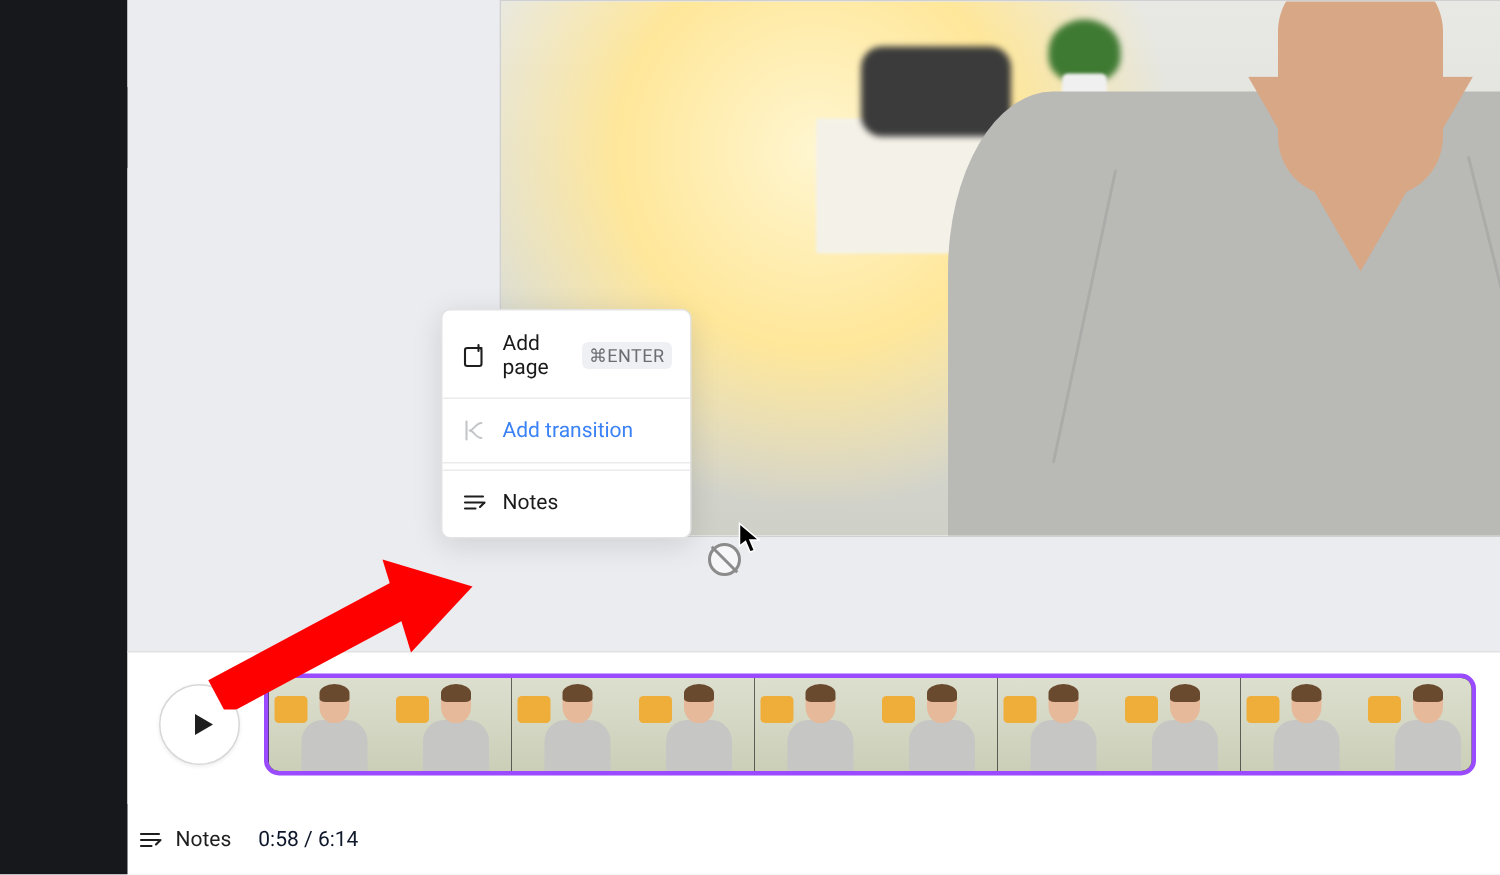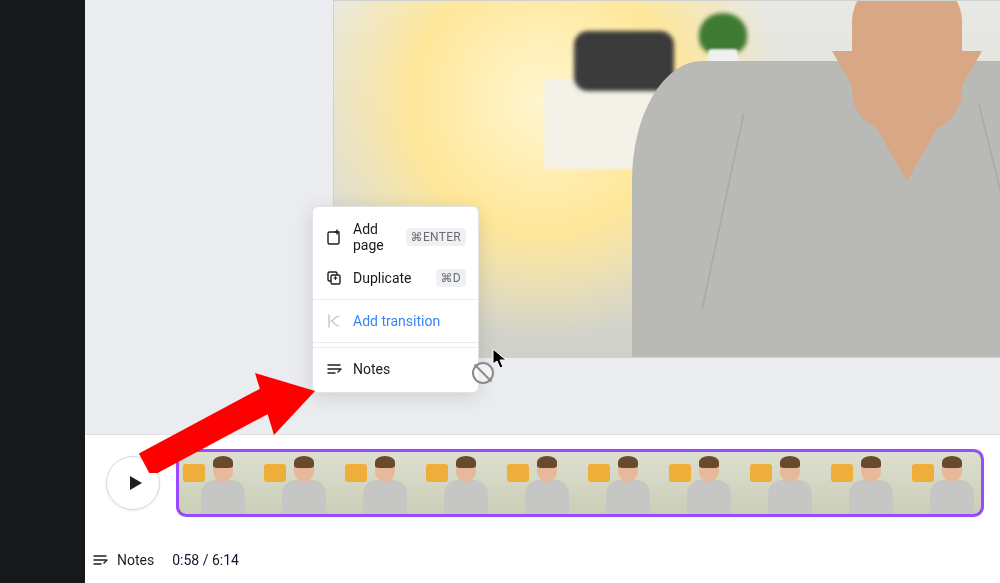--- a/index.html
+++ b/index.html
@@ -114,21 +114,21 @@
     }
     .p-seam1, .p-seam2 {
       position: absolute;
       background: rgba(0,0,0,0.07);
       border-radius: 2px;
     }
     .p-seam1 { left: 120px; top: 170px; width: 2px; height: 200px; transform: rotate(12deg);}
     .p-seam2 { left: 400px; top: 160px; width: 2px; height: 200px; transform: rotate(-14deg);}
     .context-menu {
       position: absolute;
-      left: 312px; top: 206px;
+      left: 294px; top: 206px;
       width: 167px;
       background: #fff;
       border: 1px solid #e3e3e3;
       border-radius: 6px;
       box-shadow: 0 4px 20px rgba(0,0,0,0.12);
       padding: 6px 0;
       z-index: 20;
     }
     .menu-item {
       display: flex;
@@ -281,31 +281,20 @@
 <div class="context-menu">
   <div class="menu-item">
     <span class="mi-icon">
       <svg viewBox="0 0 18 18">
           <rect x="3" y="4" width="11" height="12" rx="1.5" fill="none" stroke="#1e1e1e" stroke-width="1.4"></rect>
           <path d="M12 2v4M10 4h4" stroke="#1e1e1e" stroke-width="1.4" stroke-linecap="round"></path>
         </svg>
     </span>
     <span class="mi-label">Add page</span>
     <span class="mi-shortcut">⌘ENTER</span>
-  </div>
-  <div class="menu-item">
-    <span class="mi-icon">
-      <svg viewBox="0 0 18 18">
-          <rect x="3" y="3" width="9" height="9" rx="1.5" fill="none" stroke="#1e1e1e" stroke-width="1.4"></rect>
-          <rect x="6" y="6" width="9" height="9" rx="1.5" fill="#fff" stroke="#1e1e1e" stroke-width="1.4"></rect>
-          <path d="M9 9h3M10.5 7.5v3" stroke="#1e1e1e" stroke-width="1.2" stroke-linecap="round"></path>
-        </svg>
-    </span>
-    <span class="mi-label">Duplicate</span>
-    <span class="mi-shortcut">⌘D</span>
   </div>
   <div class="menu-sep"></div>
   <div class="menu-item disabled">
     <span class="mi-icon">
       <svg viewBox="0 0 18 18">
           <path d="M4 3v12" stroke="#c3c5c9" stroke-width="1.4" stroke-linecap="round"></path>
           <path d="M6 9c3 0 4-5 8-5M6 9c3 0 4 5 8 5" stroke="#c3c5c9" stroke-width="1.2" fill="none" stroke-linecap="round"></path>
         </svg>
     </span>
     <span class="mi-label">Add transition</span>

